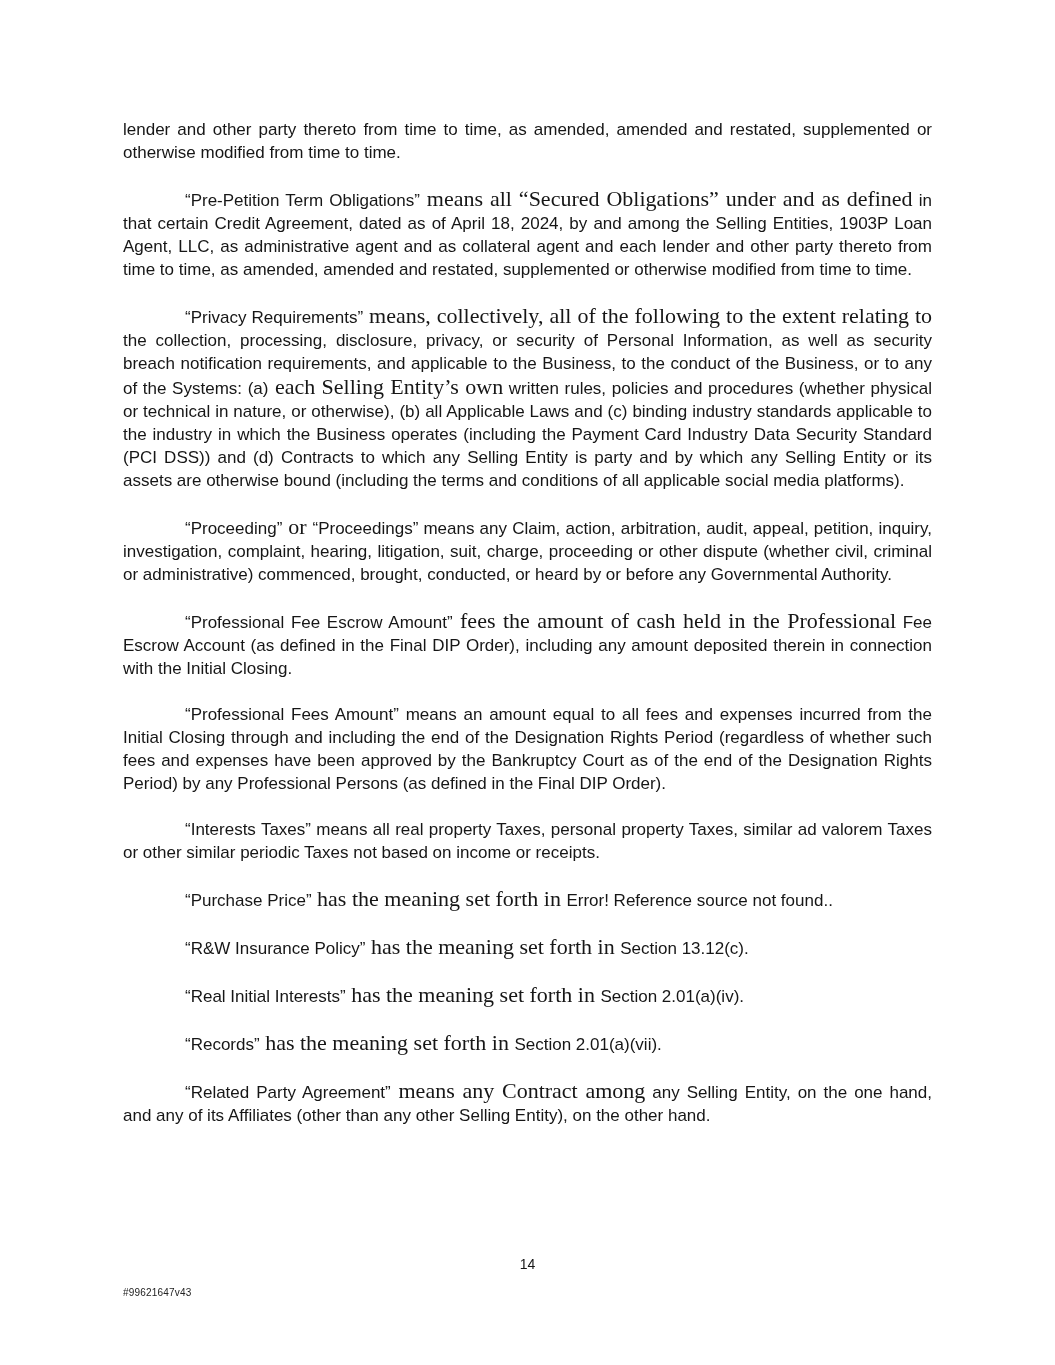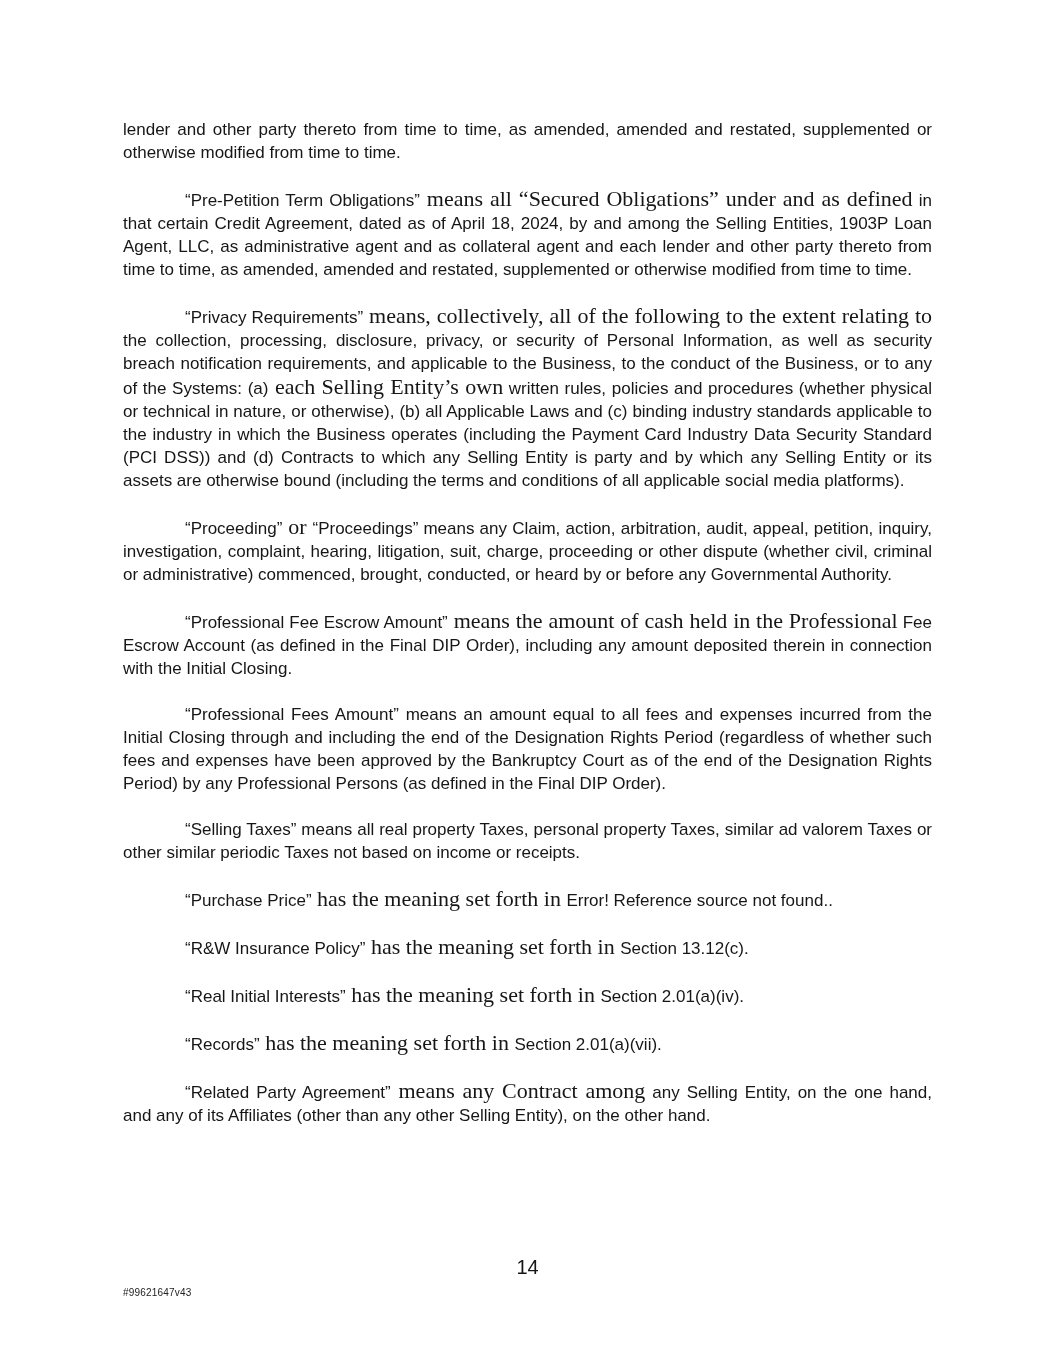--- a/index.html
+++ b/index.html
@@ -38,21 +38,21 @@
   .serif {
     font-family: "Liberation Serif", serif;
     font-size: 22px;
   }
   .page-number {
     position: absolute;
     top: 1256px;
     left: 0;
     width: 100%;
     text-align: center;
-    font-size: 20px;
+    font-size: 14px;
     font-family: "Liberation Sans", sans-serif;
     color: #161616;
   }
   .doc-id {
     position: absolute;
     top: 1287px;
     left: 123px;
     font-size: 10px;
     letter-spacing: 0.2px;
     font-family: "Liberation Sans", sans-serif;
@@ -61,23 +61,23 @@
 </style>
 </head>
 <body>
 
 <div class="page">
   <div class="content">
       <p class="para"><span class="sans">lender and other party thereto from time to time, as amended, amended and restated, supplemented or otherwise modified from time to time.</span></p>
       <p class="para indent"><span class="sans">“Pre-Petition Term Obligations”</span><span class="serif"> means all “Secured Obligations” under and as defined</span><span class="sans"> in that certain Credit Agreement, dated as of April 18, 2024, by and among the Selling Entities, 1903P Loan Agent, LLC, as administrative agent and as collateral agent and each lender and other party thereto from time to time, as amended, amended and restated, supplemented or otherwise modified from time to time.</span></p>
       <p class="para indent"><span class="sans">“Privacy Requirements”</span><span class="serif"> means, collectively, all of the following to the extent relating to</span><span class="sans"> the collection, processing, disclosure, privacy, or security of Personal Information, as well as security breach notification requirements, and applicable to the Business, to the conduct of the Business, or to any of the Systems: (a)</span><span class="serif"> each Selling Entity’s own</span><span class="sans"> written rules, policies and procedures (whether physical or technical in nature, or otherwise), (b) all Applicable Laws and (c) binding industry standards applicable to the industry in which the Business operates (including the Payment Card Industry Data Security Standard (PCI DSS)) and (d) Contracts to which any Selling Entity is party and by which any Selling Entity or its assets are otherwise bound (including the terms and conditions of all applicable social media platforms).</span></p>
       <p class="para indent"><span class="sans">“Proceeding”</span><span class="serif"> or </span><span class="sans">“Proceedings”</span><span class="sans"> means any Claim, action, arbitration, audit, appeal, petition, inquiry, investigation, complaint, hearing, litigation, suit, charge, proceeding or other dispute (whether civil, criminal or administrative) commenced, brought, conducted, or heard by or before any Governmental Authority.</span></p>
-      <p class="para indent"><span class="sans">“Professional Fee Escrow Amount”</span><span class="serif"> means the amount of cash held in the Professional</span><span class="sans"> Fee Escrow Account (as defined in the Final DIP Order), including any amount deposited therein in connection with the Initial Closing.</span></p>
+      <p class="para indent"><span class="sans">“Professional Fee Escrow Amount”</span><span class="serif"> fees the amount of cash held in the Professional</span><span class="sans"> Fee Escrow Account (as defined in the Final DIP Order), including any amount deposited therein in connection with the Initial Closing.</span></p>
       <p class="para indent"><span class="sans">“Professional Fees Amount”</span><span class="sans"> means an amount equal to all fees and expenses incurred from the Initial Closing through and including the end of the Designation Rights Period (regardless of whether such fees and expenses have been approved by the Bankruptcy Court as of the end of the Designation Rights Period) by any Professional Persons (as defined in the Final DIP Order).</span></p>
-      <p class="para indent"><span class="sans">“Selling Taxes”</span><span class="sans"> means all real property Taxes, personal property Taxes, similar ad valorem Taxes or other similar periodic Taxes not based on income or receipts.</span></p>
+      <p class="para indent"><span class="sans">“Interests Taxes”</span><span class="sans"> means all real property Taxes, personal property Taxes, similar ad valorem Taxes or other similar periodic Taxes not based on income or receipts.</span></p>
       <p class="para indent"><span class="sans">“Purchase Price”</span><span class="serif"> has the meaning set forth in </span><span class="sans">Error! Reference source not found..</span></p>
       <p class="para indent"><span class="sans">“R&amp;W Insurance Policy”</span><span class="serif"> has the meaning set forth in </span><span class="sans">Section 13.12(c).</span></p>
       <p class="para indent"><span class="sans">“Real Initial Interests”</span><span class="serif"> has the meaning set forth in </span><span class="sans">Section 2.01(a)(iv).</span></p>
       <p class="para indent"><span class="sans">“Records”</span><span class="serif"> has the meaning set forth in </span><span class="sans">Section 2.01(a)(vii).</span></p>
       <p class="para indent"><span class="sans">“Related Party Agreement”</span><span class="serif"> means any Contract among</span><span class="sans"> any Selling Entity, on the one hand, and any of its Affiliates (other than any other Selling Entity), on the other hand.</span></p>
     </div>
   <div class="page-number">14</div>
   <div class="doc-id">#99621647v43</div>
 </div>
 

